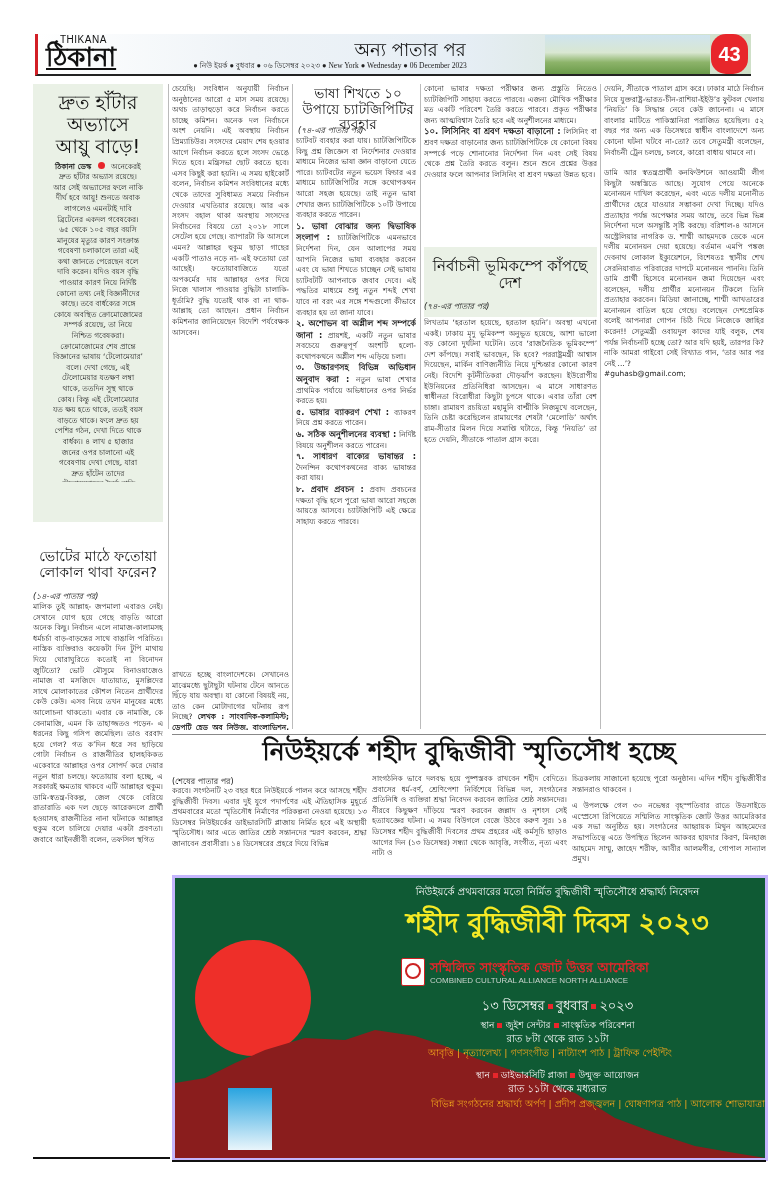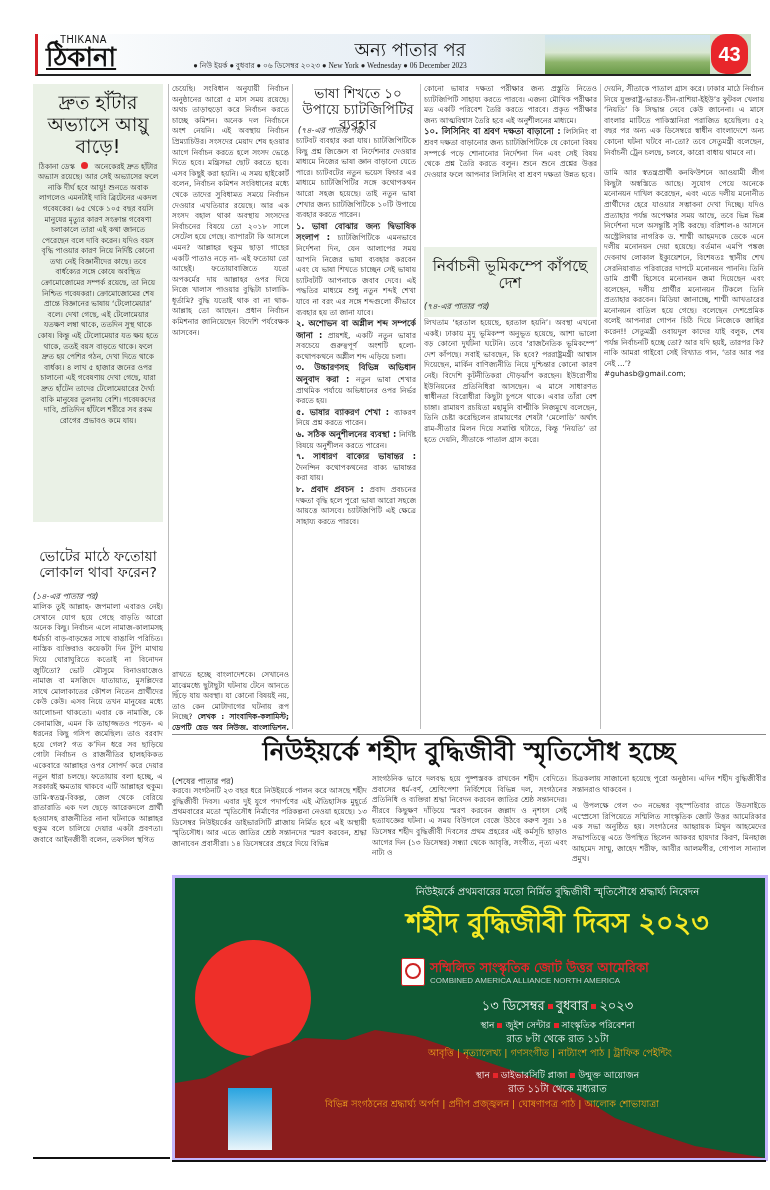--- a/index.html
+++ b/index.html
@@ -34,24 +34,24 @@
 <body>
 
 <div class="abs mast"></div>
 <div class="abs scenery"></div>
 <div class="abs logo-en">THIKANA</div>
 <div class="abs logo-bn">ঠিকানা</div>
 <div class="abs section-title">অন্য পাতার পর</div>
 <div class="abs dateline">● নিউ ইয়র্ক ● বুধবার ● ০৬ ডিসেম্বর ২০২৩ ● New York ● Wednesday ● 06 December 2023</div>
 <div class="abs pagenum">43</div>
 
-<div class="abs boxed" style="left:33px;top:84px;width:130px;height:438px;padding:4px 4px;box-sizing:border-box;">
+<div class="abs boxed" style="left:33px;top:84px;width:130px;height:438px;padding:4px 20px;box-sizing:border-box;">
   <div class="hl" style="font-size:19px;margin-top:4px;margin-bottom:4px;">দ্রুত হাঁটার অভ্যাসে আয়ু বাড়ে!</div>
   <div class="col" style="height:320px;text-align:center;">
-    <span style="font-weight:normal;">ঠিকানা ডেস্ক</span>
+    <span style="font-weight:bold;">ঠিকানা ডেস্ক</span>
     <span style="display:inline-block;width:7px;height:7px;border-radius:50%;background:#e8262b;margin:0 4px;"></span>
     <span>অনেকেরই দ্রুত হাঁটার অভ্যাস রয়েছে। আর সেই অভ্যাসের ফলে নাকি দীর্ঘ হবে আয়ু! শুনতে অবাক লাগলেও এমনটাই দাবি ব্রিটেনের একদল গবেষকের। ৬৫ থেকে ১০৫ বছর বয়সি মানুষের মৃত্যুর কারণ সংক্রান্ত গবেষণা চলাকালে তারা এই কথা জানতে পেরেছেন বলে দাবি করেন। যদিও বয়স বৃদ্ধি পাওয়ার কারণ নিয়ে নির্দিষ্ট কোনো তথ্য নেই বিজ্ঞানীদের কাছে। তবে বার্ধক্যের সঙ্গে কোষে অবস্থিত ক্রোমোজোমের সম্পর্ক রয়েছে, তা নিয়ে নিশ্চিত গবেষকরা। ক্রোমোজোমের শেষ প্রান্তে বিজ্ঞানের ভাষায় ‘টেলোমেয়ার’ বলে। দেখা গেছে, এই টেলোমেয়ার যতক্ষণ লম্বা থাকে, ততদিন সুস্থ থাকে কোষ। কিন্তু এই টেলোমেয়ার যত ক্ষয় হতে থাকে, ততই বয়স বাড়তে থাকে। ফলে দ্রুত হয় পেশির গঠন, দেখা দিতে থাকে বার্ধক্য। ৪ লাখ ৫ হাজার জনের ওপর চালানো এই গবেষণায় দেখা গেছে, যারা দ্রুত হাঁটেন তাদের টেলোমেয়ারের দৈর্ঘ্য বাকি মানুষের তুলনায় বেশি। গবেষকদের দাবি, প্রতিদিন হাঁটলে শরীরে সব রকম রোগের প্রভাবও কমে যায়।</span>
   </div>
 </div>
 
 <div class="abs hl" style="left:33px;top:548px;width:130px;font-size:14px;">ভোটের মাঠে ফতোয়া লোকাল থাবা ফরেন?</div>
 <div class="abs sub" style="left:33px;top:590px;width:130px;">(১৪-এর পাতার পর)</div>
 <div class="abs col" style="left:33px;top:602px;width:130px;height:560px;">মালিক তুই আল্লাহ- জপমালা এবারও নেই। সেখানে যোগ হয়ে গেছে বাড়তি আরো অনেক কিছু। নির্বাচন এলে নামাজ-কালামসহ ধর্মচর্চা বাড়-বাড়ন্তের সাথে বাঙালি পরিচিত। নাস্তিক ব্যক্তিরাও কয়েকটা দিন টুপি মাথায় দিয়ে ঘোরাঘুরিতে কতোই না বিনোদন জুটিতো? ভোট মৌসুমে বিনাওয়াজেও নামাজ বা মসজিদে যাতায়াত, মুসল্লিদের সাথে মোলাকাতের কৌশল নিতেন প্রার্থীদের কেউ কেউ। এসব নিয়ে তখন মানুষের মধ্যে আলোচনা থাকতো। এবার কে নামাজি, কে বেনামাজি, এমন কি তাহাজ্জতও পড়েন- এ ধরনের কিছু গসিপ জমেছিল। তাও বরবাদ হয়ে গেল? গত ক’দিন ধরে সব ছাড়িয়ে গোটা নির্বাচন ও রাজনীতির হালহকিকত একেবারে আল্লাহর ওপর সোপর্দ করে দেয়ার নতুন ধারা চলছে। ফতোয়ায় বলা হচ্ছে, এ সরকারই ক্ষমতায় থাকবে এটি আল্লাহর হুকুম। ডামি-স্বতন্ত্র-বিকল্প, জেল থেকে বেরিয়ে রাতারাতি এক দল ছেড়ে আরেকদলে প্রার্থী হওয়াসহ রাজনীতির নানা ঘটনাকে আল্লাহর হুকুম বলে চালিয়ে দেয়ার একটা প্রবণতা। জবাবে আইনজীবী বলেন, তফসিল স্থগিত</div>
 <div class="abs rule" style="left:33px;top:1157px;width:137px;height:2px;"></div>
 
@@ -122,29 +122,29 @@
           <stop offset="1" stop-color="#e9f5fb"></stop>
         </linearGradient>
       </defs>
   </svg>
   <div class="abs ad-text" style="left:180px;top:6px;width:405px;font-size:10px;">নিউইয়র্কে প্রথমবারের মতো নির্মিত বুদ্ধিজীবী স্মৃতিসৌধে শ্রদ্ধার্ঘ্য নিবেদন</div>
   <div class="abs yellow" style="left:180px;top:24px;width:405px;text-align:center;font-size:27px;font-weight:bold;">শহীদ বুদ্ধিজীবী দিবস ২০২৩</div>
   <div class="abs" style="left:226px;top:80px;width:22px;height:26px;background:#fff;border:1px solid #c22;border-radius:2px;">
     <div style="width:16px;height:16px;margin:4px auto;border:2px solid #c22;border-radius:50%;box-sizing:border-box;"></div>
   </div>
   <div class="abs" style="left:255px;top:80px;width:260px;color:#e8262b;font-size:13px;font-weight:bold;">সম্মিলিত সাংস্কৃতিক জোট উত্তর আমেরিকা</div>
-  <div class="abs" style="left:255px;top:98px;width:260px;color:#c8d3cc;font-size:8px;font-family:'Liberation Sans',sans-serif;">COMBINED AMERICA ALLIANCE NORTH AMERICA</div>
+  <div class="abs" style="left:255px;top:98px;width:260px;color:#c8d3cc;font-size:8px;font-family:'Liberation Sans',sans-serif;">COMBINED CULTURAL ALLIANCE NORTH ALLIANCE</div>
 
   <div class="abs ad-text" style="left:180px;top:118px;width:405px;font-size:13px;">
     <span>১৩ ডিসেম্বর</span><span class="redsq"></span><span>বুধবার</span><span class="redsq"></span><span>২০২৩</span>
   </div>
   <div class="abs ad-text" style="left:180px;top:140px;width:405px;font-size:9px;">
     <span>স্থান</span><span class="redsq"></span><span>জুইশ সেন্টার</span><span class="redsq"></span><span>সাংস্কৃতিক পরিবেশনা</span>
   </div>
   <div class="abs ad-text" style="left:180px;top:153px;width:405px;font-size:10px;">রাত ৮টা থেকে রাত ১১টা</div>
   <div class="abs orange" style="left:160px;top:168px;width:430px;text-align:center;font-size:9.5px;">আবৃত্তি | নৃত্যালেখ্য | গণসংগীত | নাট্যাংশ পাঠ | ট্রাফিক পেইন্টিং</div>
   <div class="abs ad-text" style="left:180px;top:190px;width:405px;font-size:9px;">
     <span>স্থান</span><span class="redsq"></span><span>ডাইভারসিটি প্লাজা</span><span class="redsq"></span><span>উন্মুক্ত আয়োজন</span>
   </div>
   <div class="abs ad-text" style="left:180px;top:203px;width:405px;font-size:10px;">রাত ১১টা থেকে মধ্যরাত</div>
-  <div class="abs orange" style="left:150px;top:219px;width:440px;text-align:left;font-size:9.5px;">বিভিন্ন সংগঠনের শ্রদ্ধার্ঘ্য অর্পণ | প্রদীপ প্রজ্জ্বলন | ঘোষণাপত্র পাঠ | আলোক শোভাযাত্রা</div>
+  <div class="abs orange" style="left:150px;top:219px;width:440px;text-align:right;font-size:9.5px;">বিভিন্ন সংগঠনের শ্রদ্ধার্ঘ্য অর্পণ | প্রদীপ প্রজ্জ্বলন | ঘোষণাপত্র পাঠ | আলোক শোভাযাত্রা</div>
 </div>
 <div class="abs rule" style="left:172px;top:1160px;width:594px;height:2px;"></div>
 
 </body></html>

